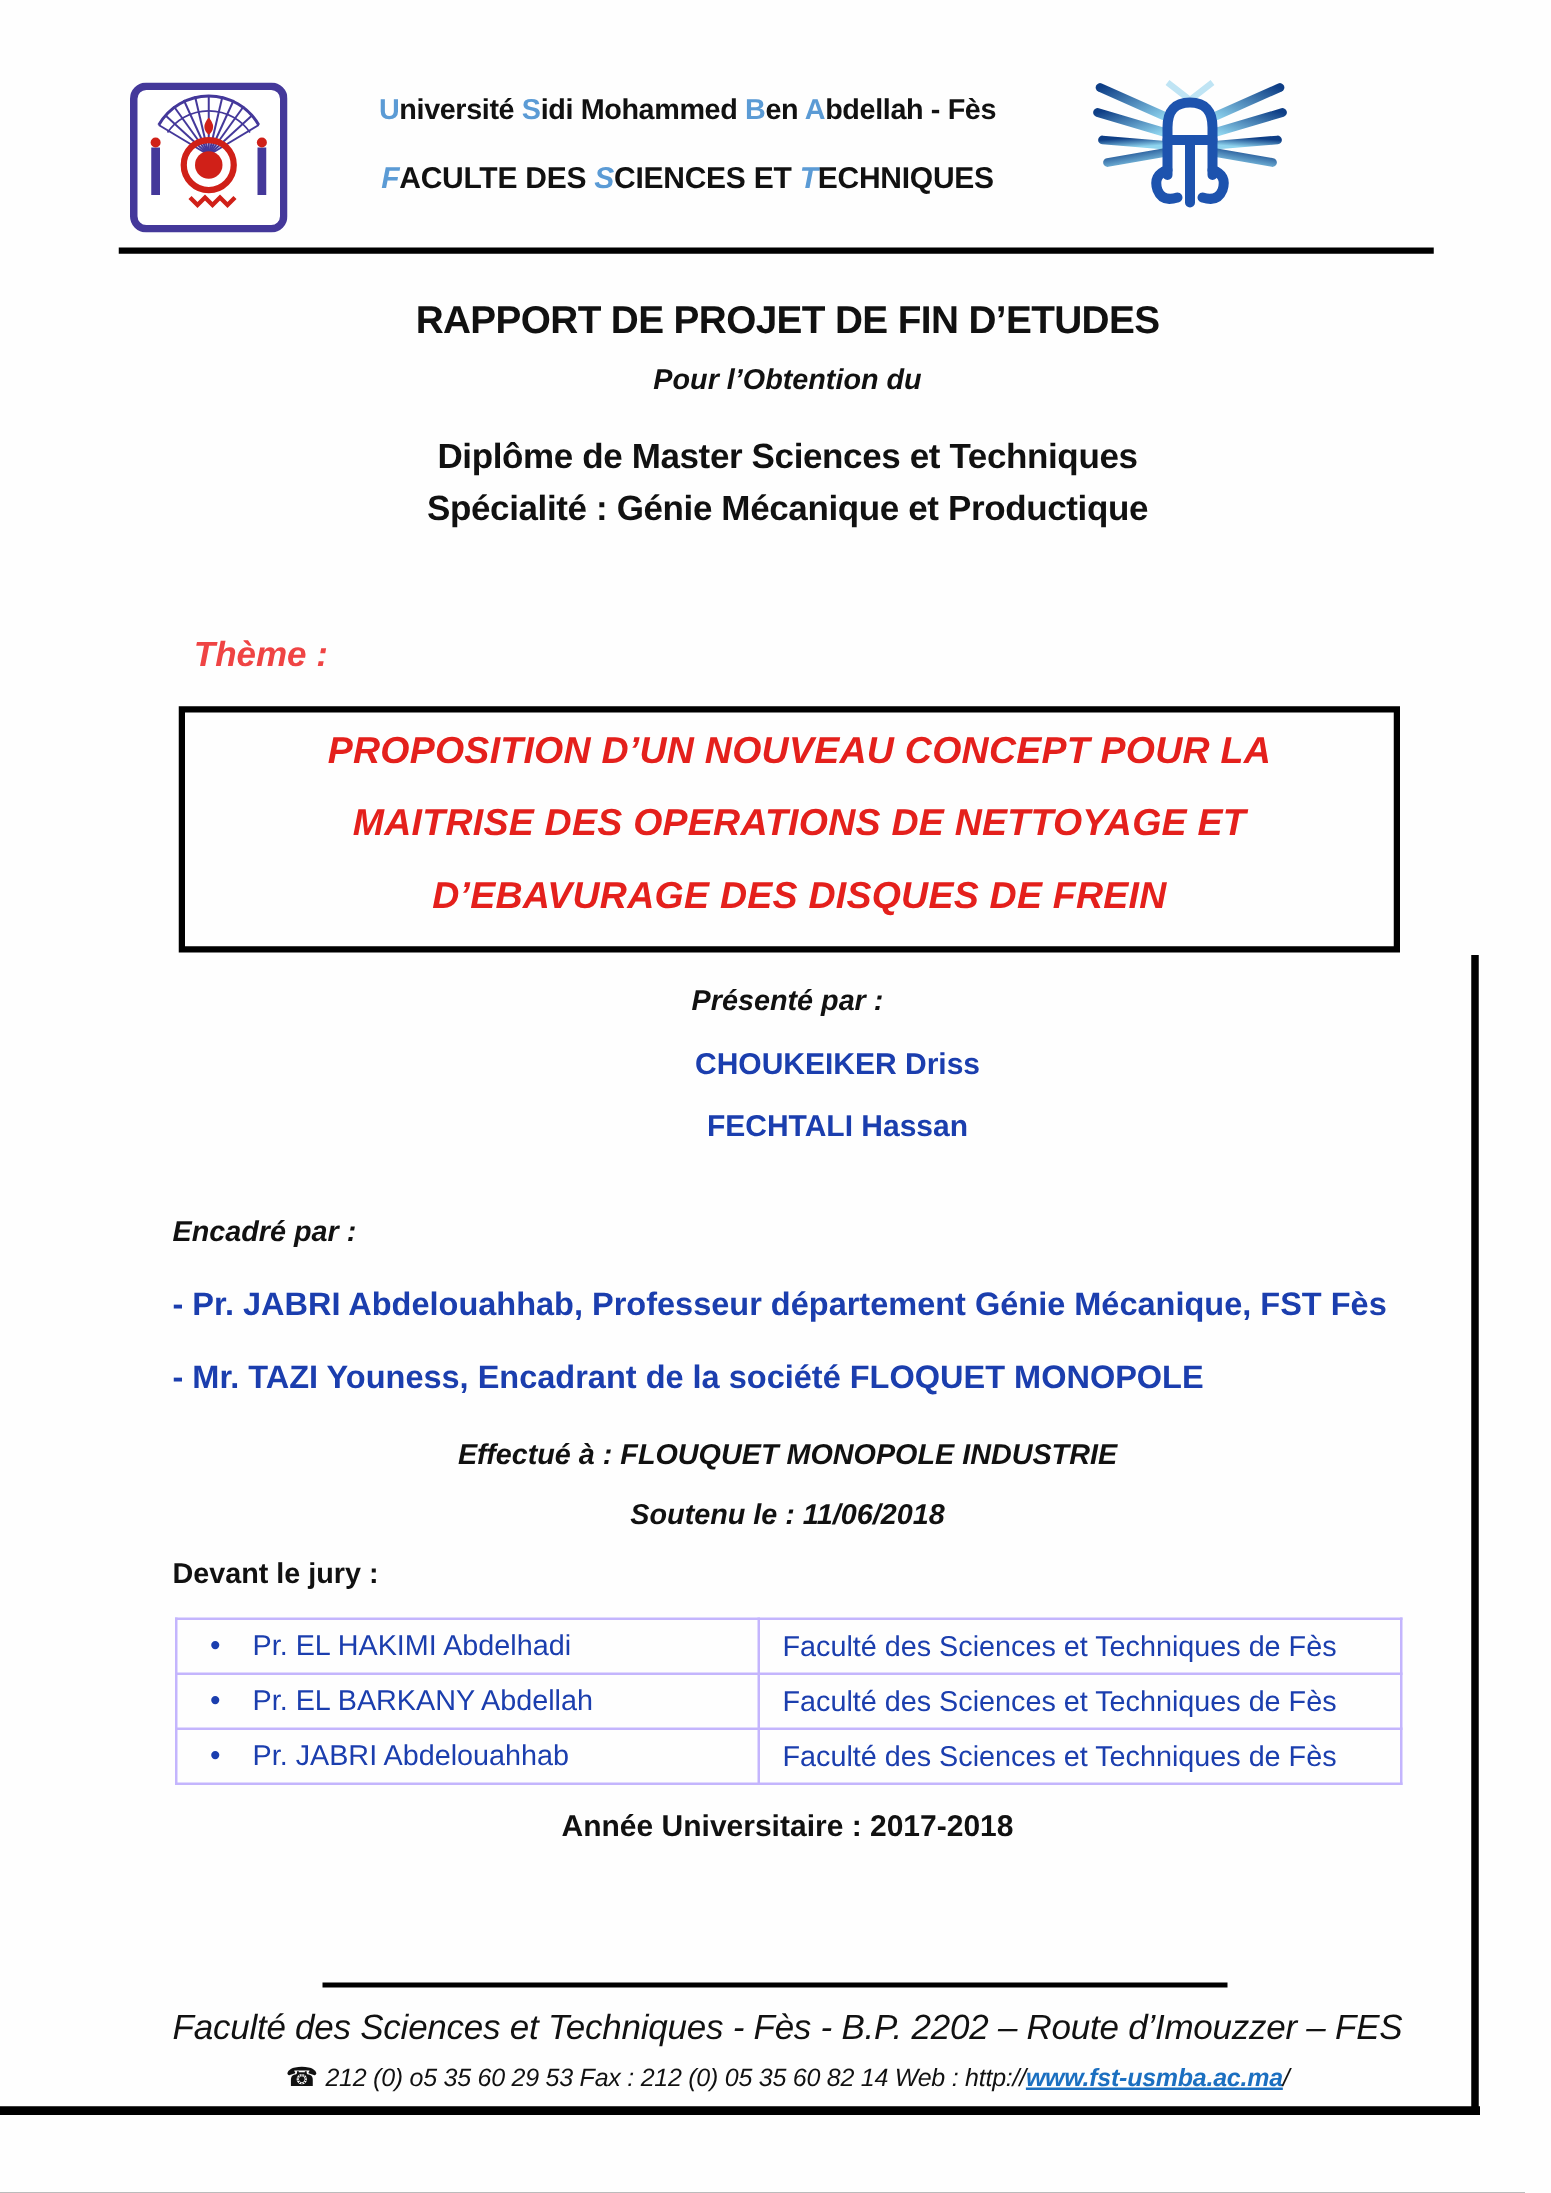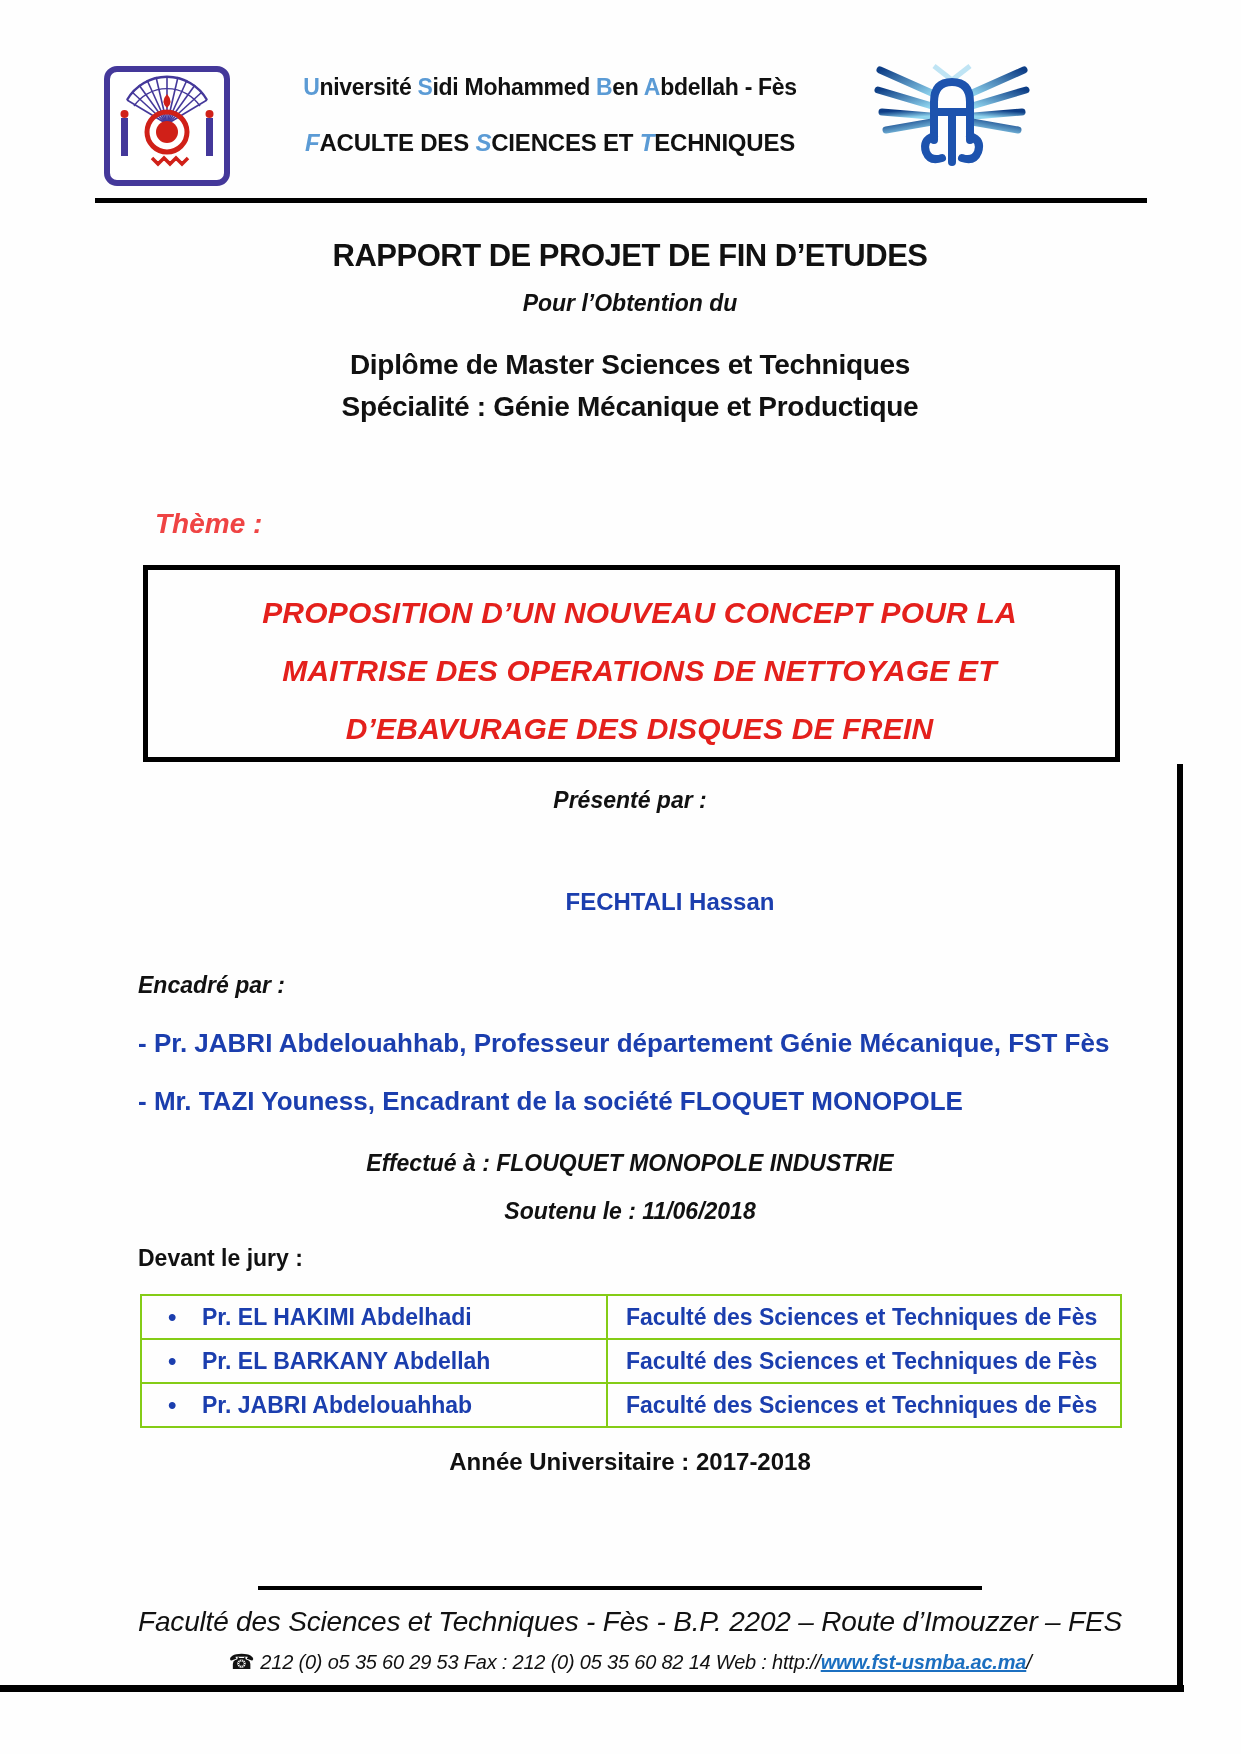--- a/index.html
+++ b/index.html
@@ -23,41 +23,41 @@
   .diploma{top:344px;font-size:28px;font-weight:bold;line-height:42px;letter-spacing:-0.3px;}
   .theme-label{left:155px;top:508px;font-size:28px;font-weight:bold;font-style:italic;color:#ef4444;}
   .theme-box{
     left:143px;top:565px;width:977px;height:197px;border:5px solid #000;
     box-sizing:border-box;text-align:center;
   }
   .theme-box .tl{
     font-size:30px;font-weight:bold;font-style:italic;color:#E4201C;
     line-height:58px;padding-top:0;letter-spacing:0.2px;
   }
-  .theme-box .inner{padding-top:14px;margin-left:16px;}
+  .theme-box .inner{padding-top:2px;margin-left:16px;}
   .presented{top:787px;font-size:23px;font-weight:bold;font-style:italic;}
   .authorcol{left:150px;width:1040px;text-align:center;}
   .author1{top:838px;}
   .author2{top:888px;}
   .blue{color:#1B3EAE;}
   .author1,.author2{font-size:24px;font-weight:bold;}
   .encadre{left:138px;top:972px;font-size:23px;font-weight:bold;font-style:italic;}
   .supervisor{left:138px;width:1000px;font-size:26px;font-weight:bold;color:#1B3EAE;}
   .sup1{top:1028px;}
   .sup2{top:1086px;}
   .effectue{top:1150px;font-size:23px;font-weight:bold;font-style:italic;}
   .soutenu{top:1198px;font-size:23px;font-weight:bold;font-style:italic;}
   .jury-label{left:138px;top:1245px;font-size:23px;font-weight:bold;}
   
   .jury-table{
     left:140px;top:1294px;width:982px;border-collapse:collapse;
   }
   .jury-table td{
-    border:2px solid #84cc16;height:42px;padding:0;
-    font-size:23px;font-weight:bold;color:#1B3EAE;vertical-align:middle;
+    border:2px solid #c4b5fd;height:42px;padding:0;
+    font-size:23px;font-weight:normal;color:#1B3EAE;vertical-align:middle;
   }
   .jury-table td.c1{width:438px;padding-left:26px;}
   .jury-table td.c2{padding-left:18px;}
   .bullet{display:inline-block;width:34px;font-size:24px;color:#1B3EAE;}
   .annee{top:1448px;font-size:24px;font-weight:bold;}
   
   .vline{left:1177px;top:764px;width:6px;height:928px;background:#000;}
   .bline{left:0;top:1685px;width:1184px;height:7px;background:#000;}
   
   .foot-rule{left:258px;top:1586px;width:724px;height:4px;background:#000;}
@@ -153,20 +153,21 @@
   <div class="abs theme-label">Thème :</div>
   <div class="abs theme-box">
     <div class="inner">
       <div class="tl">PROPOSITION D’UN NOUVEAU CONCEPT POUR LA</div>
       <div class="tl">MAITRISE DES OPERATIONS DE NETTOYAGE ET</div>
       <div class="tl">D’EBAVURAGE DES DISQUES DE FREIN</div>
     </div>
   </div>
 
   <div class="abs maincol presented">Présenté par :</div>
+  <div class="abs authorcol author1 blue">CHOUKEIKER Driss</div>
   <div class="abs authorcol author2 blue">FECHTALI Hassan</div>
 
   <div class="abs encadre">Encadré par :</div>
   <div class="abs supervisor sup1">- Pr. JABRI Abdelouahhab, Professeur département Génie Mécanique, FST Fès</div>
   <div class="abs supervisor sup2">- Mr. TAZI Youness, Encadrant de la société FLOQUET MONOPOLE</div>
 
   <div class="abs maincol effectue">Effectué à : FLOUQUET MONOPOLE INDUSTRIE</div>
   <div class="abs maincol soutenu">Soutenu le : 11/06/2018</div>
   <div class="abs jury-label">Devant le jury :</div>
 

